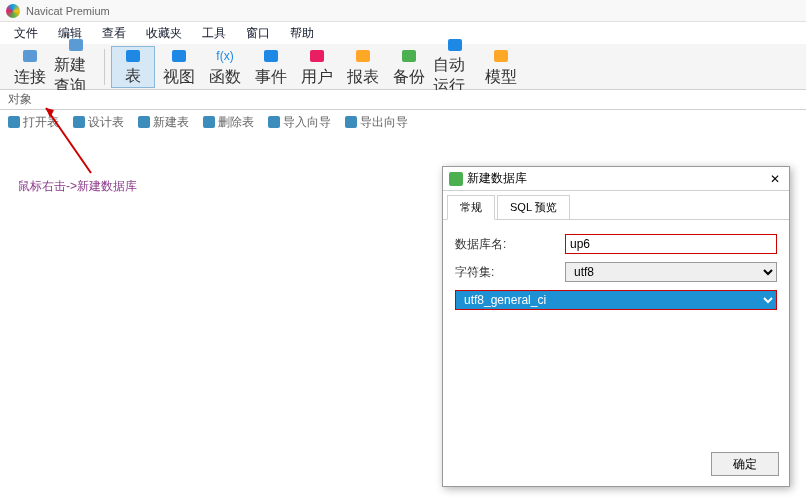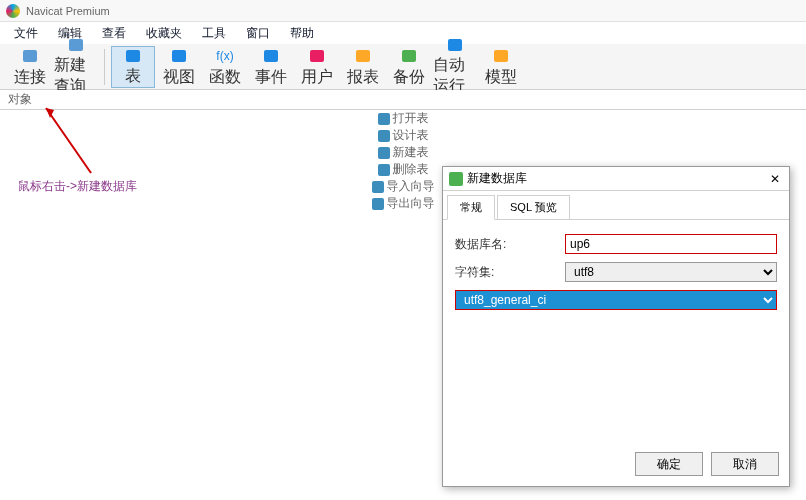--- a/index.html
+++ b/index.html
@@ -13,21 +13,21 @@
 .tool-item { display: flex; flex-direction: column; align-items: center; justify-content: center; width: 44px; height: 42px; cursor: default; }
 .tool-item.active { background: #d6e8f5; border: 1px solid #8ab8d8; }
 .tool-icon { width: 20px; height: 20px; display: flex; align-items: center; justify-content: center; }
 .tool-label { font-size: 16px; color: #333; margin-top: 1px; }
 .workspace { display: flex; height: calc(100% - 90px); }
 .sidebar { width: 196px; border-right: 1px solid #d0d0d0; background: #fff; }
 .conn-item { display: flex; align-items: center; padding: 2px 4px; border: 1px solid #c00; margin: 2px; }
 .conn-item .db-icon { width: 14px; height: 14px; background: #4caf50; border-radius: 2px; margin-right: 4px; }
 .main-area { flex: 1; background: #fff; }
 .tabbar { height: 20px; border-bottom: 1px solid #d0d0d0; display: flex; align-items: center; padding: 0 8px; color: #666; }
-.action-bar { height: 24px; display: flex; align-items: center; padding: 0 8px; color: #666; font-size: 11px; flex-direction: column; }
+.action-bar { height: 24px; display: flex; align-items: center; padding: 0 8px; gap: 14px; color: #666; font-size: 11px; }
 .action-bar span { display: flex; align-items: center; gap: 3px; }
 .action-bar .aicon { width: 12px; height: 12px; background: #3c8dbc; border-radius: 2px; }
 .annotation { position: absolute; color: #8b3a8b; font-size: 12px; }
 .arrow { position: absolute; }
 .dialog { position: absolute; left: 442px; top: 166px; width: 348px; background: #fff; border: 1px solid #999; box-shadow: 2px 2px 8px rgba(0,0,0,0.3); }
 .dialog-title { height: 24px; background: #fff; border-bottom: 1px solid #d0d0d0; display: flex; align-items: center; padding: 0 6px; justify-content: space-between; }
 .dialog-title .dt-left { display: flex; align-items: center; gap: 4px; }
 .dialog-title .dt-icon { width: 14px; height: 14px; background: #4caf50; border-radius: 2px; }
 .dialog-title .close { width: 16px; text-align: center; cursor: default; }
 .dialog-tabs { display: flex; border-bottom: 1px solid #d0d0d0; padding: 4px 4px 0 4px; gap: 2px; }
@@ -213,15 +213,14 @@
       <label>字符集:</label>
       <select><option>utf8</option></select>
     </div>
     <div class="form-row">
       <select class="hl"><option>utf8_general_ci</option></select>
     </div>
     <div style="height:120px;"></div>
   </div>
   <div class="dialog-footer">
     <button>确定</button>
-    <button>取消</button>
   </div>
 </div>
 
 </body></html>

